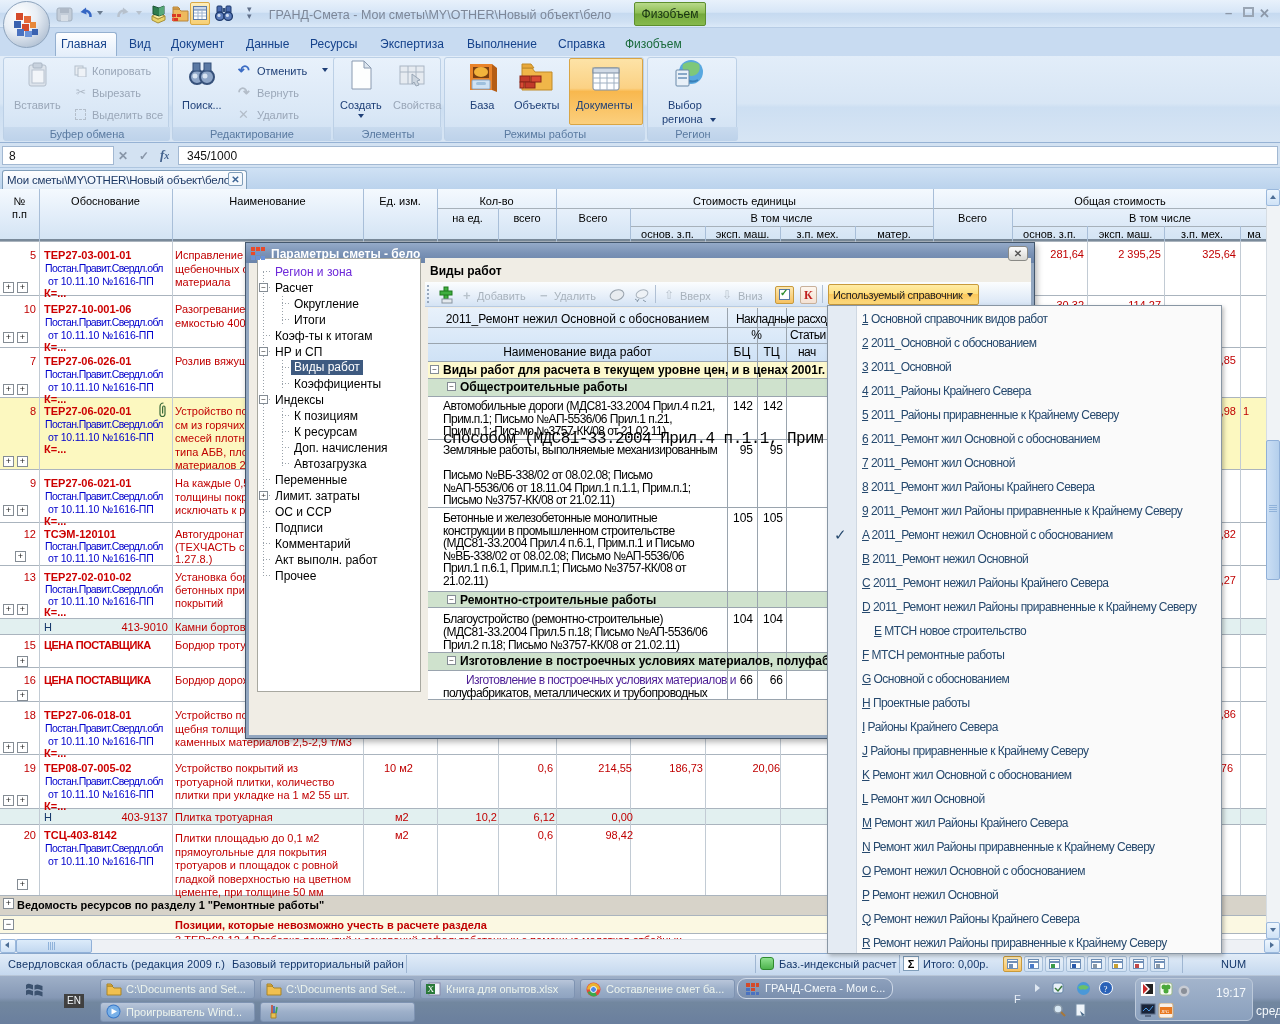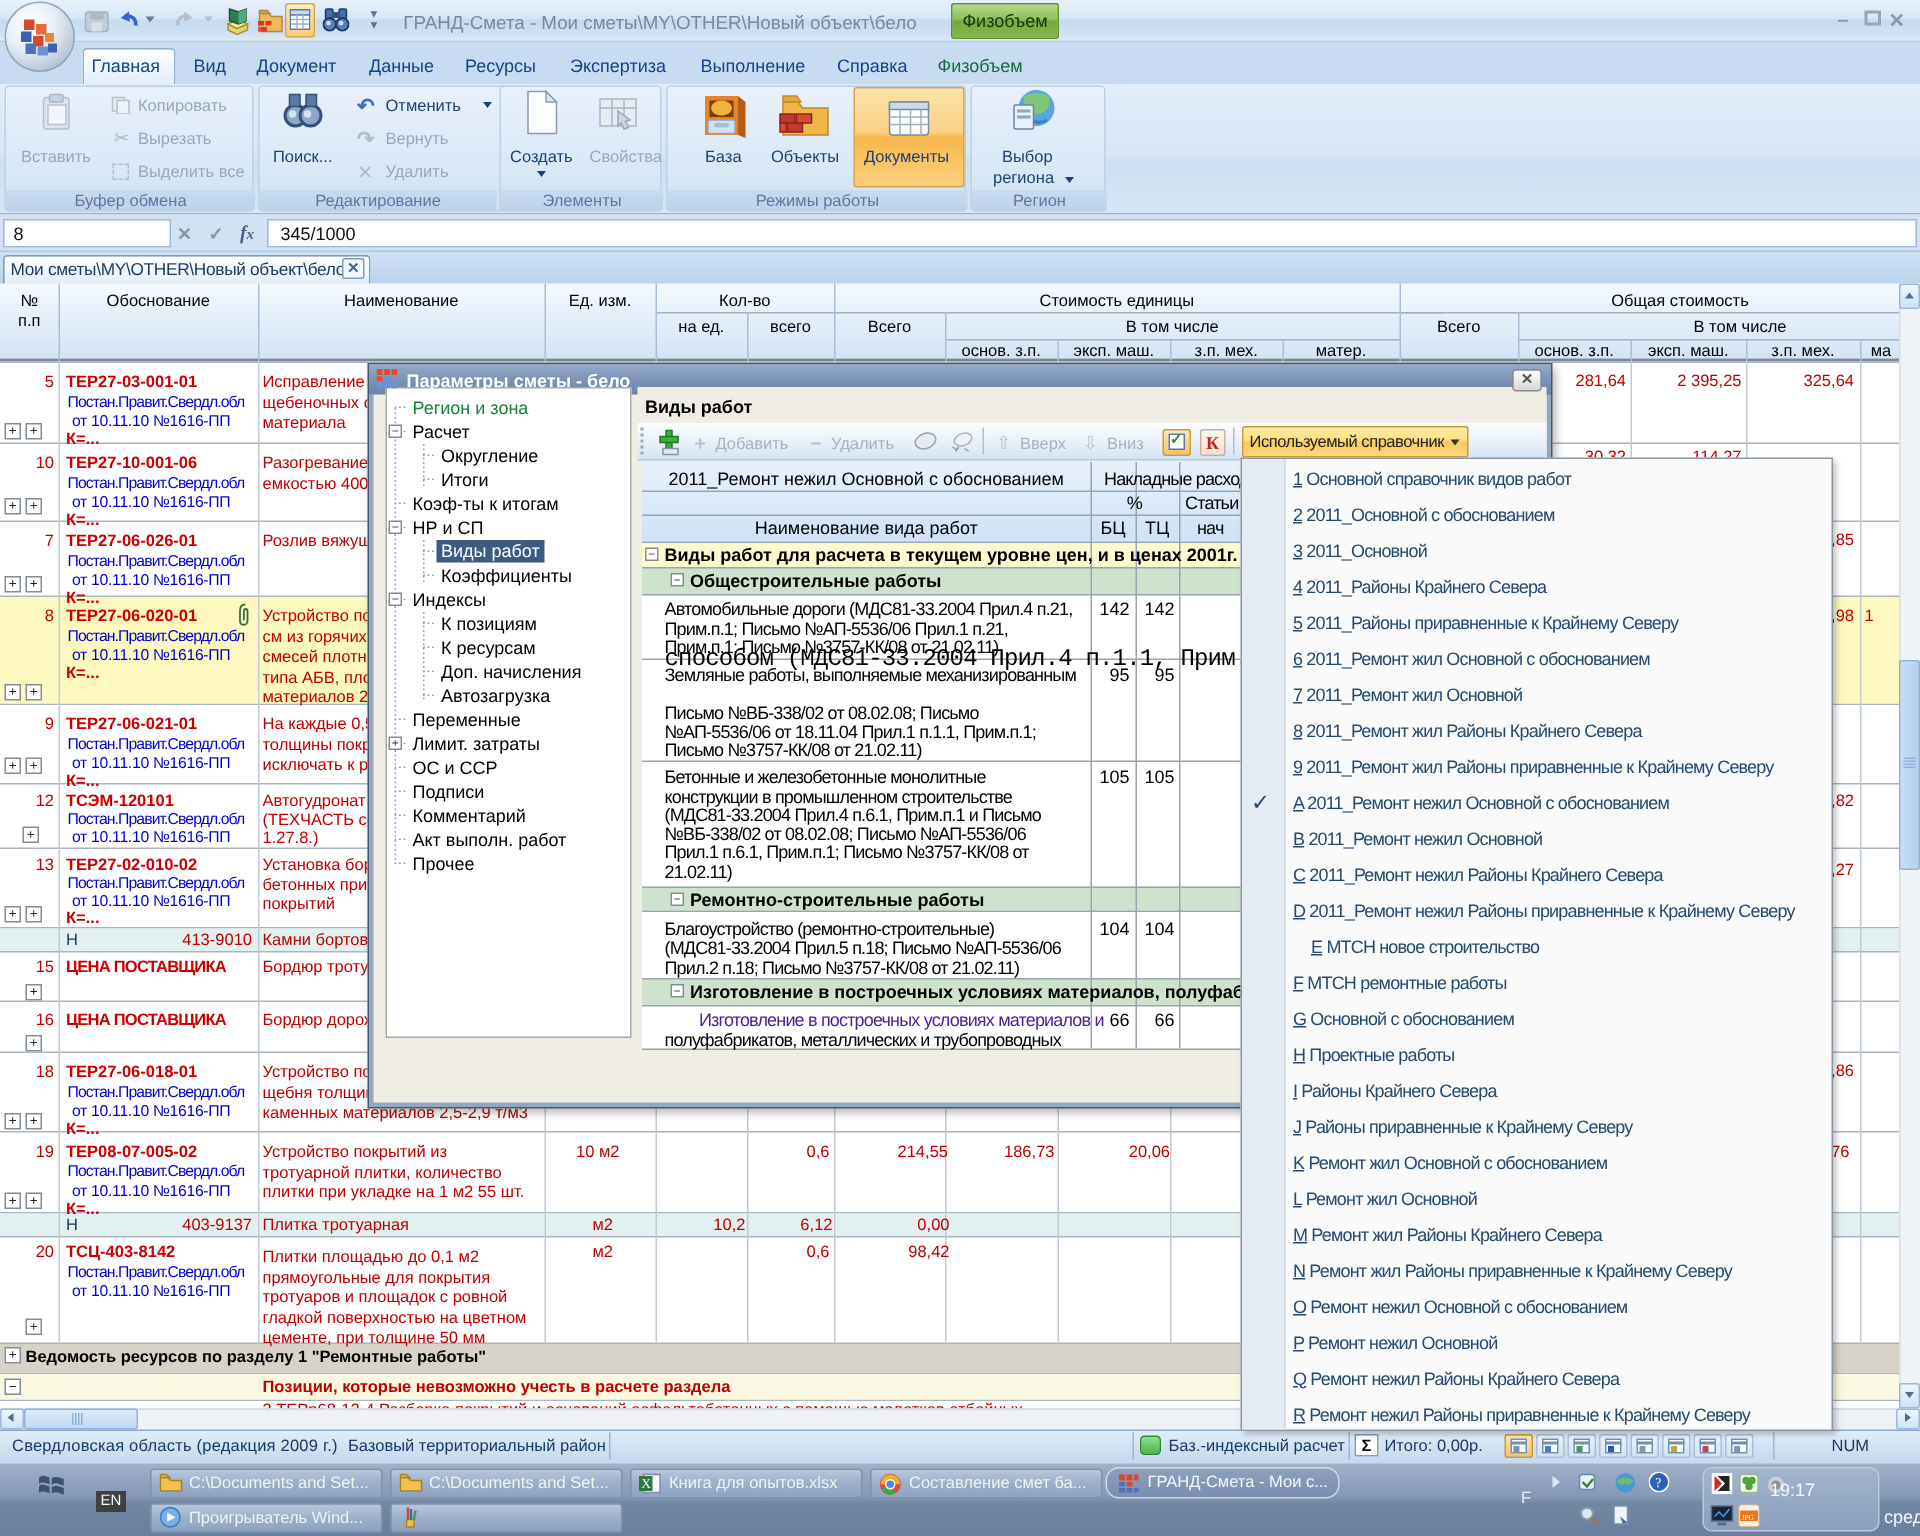--- a/index.html
+++ b/index.html
@@ -625,21 +625,21 @@
 <div class="ab" style="left:1140px;top:1003px;width:16px;height:15px;"><svg width="16" height="15">
       <rect x="1" y="1" width="14" height="10" fill="#18243a" stroke="#5a6a84"></rect>
       <path d="M3 8 L6 5 L9 8 L13 3" stroke="#4a9ae8" fill="none"></path>
       <rect x="5" y="12" width="6" height="2" fill="#5a6a84"></rect>
     </svg></div>
 <div class="ab" style="left:1158px;top:1003px;width:16px;height:15px;"><svg width="16" height="15">
       <rect x="1" y="0" width="14" height="15" rx="2" fill="#f8f0e8" stroke="#c8a87a"></rect>
       <rect x="2" y="4" width="12" height="7" fill="#e87820"></rect>
       <text x="3" y="10" font-size="5" fill="#fff" font-family="&quot;Liberation" sans&quot;="">JPG</text>
     </svg></div>
-<div class="ab" style="left:1180px;top:986px;font-size:12px;color:#f4f8fc;">19:17</div>
+<div class="ab" style="left:1216px;top:986px;font-size:12px;color:#f4f8fc;">19:17</div>
 <div class="ab" style="left:1256px;top:1004px;font-size:12px;color:#f4f8fc;">среда</div>
 
 <div class="ab" style="left:245px;top:242px;width:790px;height:497px;z-index:10;
  background:#f0ede5;border:1px solid #44576d;box-shadow:inset 0 0 0 3px #93a7c0, 2px 3px 6px rgba(0,0,0,0.3);"></div>
 <div class="ab" style="left:246px;top:243px;width:788px;height:20px;z-index:11;
  background:linear-gradient(#94aac8 0%,#7b93b6 50%,#6a84aa 100%);"></div>
 <div class="ab" style="left:251px;top:246px;width:14px;height:13px;z-index:12;"><svg width="14" height="13">
       <g>
         <rect x="0" y="0" width="4" height="4" fill="#e84a2a"></rect>
         <rect x="5" y="0" width="4" height="4" fill="#e84a2a"></rect>
@@ -653,21 +653,21 @@
     </svg></div>
 <div class="ab" style="left:271px;top:247px;z-index:12;font-size:12px;font-weight:bold;color:#fff;">Параметры сметы - бело</div>
 <div class="ab" style="left:1008px;top:246px;width:20px;height:15px;z-index:12;background:linear-gradient(#fdfdfd,#d8d8d4);border:1px solid #8a8a86;border-radius:3px;text-align:center;line-height:13px;font-size:10px;color:#555;font-weight:bold;">✕</div>
 
 <div class="ab" style="left:257px;top:258px;width:164px;height:434px;z-index:11;background:#fff;border:1px solid #a8a8a0;"></div>
 
 <div class="ab" style="left:263px;top:272px;width:1px;height:305px;z-index:11;background-image:linear-gradient(#9aa2aa 1px,transparent 1px);background-size:1px 3px;"></div>
 <div class="ab" style="left:282px;top:296px;width:1px;height:28px;z-index:11;background-image:linear-gradient(#9aa2aa 1px,transparent 1px);background-size:1px 3px;"></div>
 <div class="ab" style="left:282px;top:360px;width:1px;height:28px;z-index:11;background-image:linear-gradient(#9aa2aa 1px,transparent 1px);background-size:1px 3px;"></div>
 <div class="ab" style="left:282px;top:408px;width:1px;height:60px;z-index:11;background-image:linear-gradient(#9aa2aa 1px,transparent 1px);background-size:1px 3px;"></div>
-<div class="ab" style="left:275px;top:265px;z-index:12;font-size:12px;color:#15803d;">Регион и зона</div>
+<div class="ab" style="left:275px;top:265px;z-index:12;font-size:12px;color:#6d28d9;">Регион и зона</div>
 <div class="ab" style="left:263px;top:271px;width:9px;height:1px;z-index:11;background-image:linear-gradient(90deg,#9aa2aa 1px,transparent 1px);background-size:3px 1px;"></div>
 <div class="ab" style="left:275px;top:281px;z-index:12;font-size:12px;color:#000;">Расчет</div>
 <div class="ab" style="left:263px;top:287px;width:9px;height:1px;z-index:11;background-image:linear-gradient(90deg,#9aa2aa 1px,transparent 1px);background-size:3px 1px;"></div>
 <div class="ab" style="left:259px;top:283px;width:9px;height:9px;z-index:12;border:1px solid #848c94;background:#fff;font-size:8px;line-height:7px;text-align:center;color:#333;">−</div>
 <div class="ab" style="left:294px;top:297px;z-index:12;font-size:12px;color:#000;">Округление</div>
 <div class="ab" style="left:282px;top:303px;width:9px;height:1px;z-index:11;background-image:linear-gradient(90deg,#9aa2aa 1px,transparent 1px);background-size:3px 1px;"></div>
 <div class="ab" style="left:294px;top:313px;z-index:12;font-size:12px;color:#000;">Итоги</div>
 <div class="ab" style="left:282px;top:319px;width:9px;height:1px;z-index:11;background-image:linear-gradient(90deg,#9aa2aa 1px,transparent 1px);background-size:3px 1px;"></div>
 <div class="ab" style="left:275px;top:329px;z-index:12;font-size:12px;color:#000;">Коэф-ты к итогам</div>
 <div class="ab" style="left:263px;top:335px;width:9px;height:1px;z-index:11;background-image:linear-gradient(90deg,#9aa2aa 1px,transparent 1px);background-size:3px 1px;"></div>

